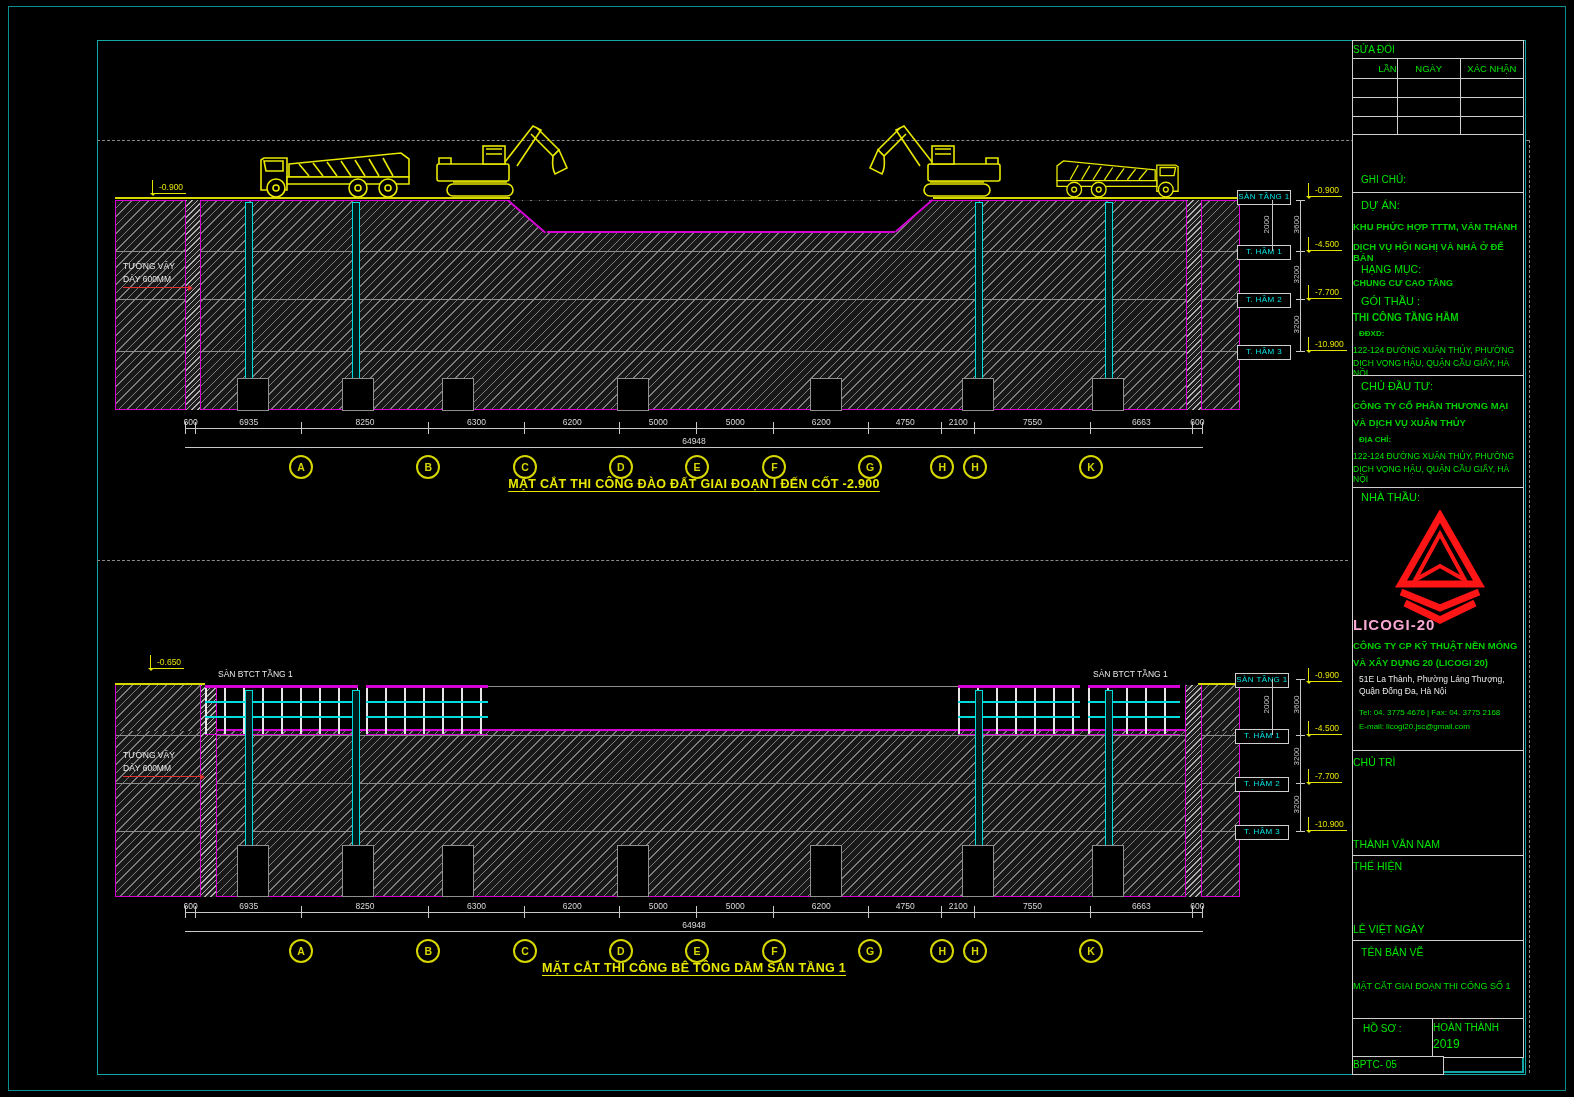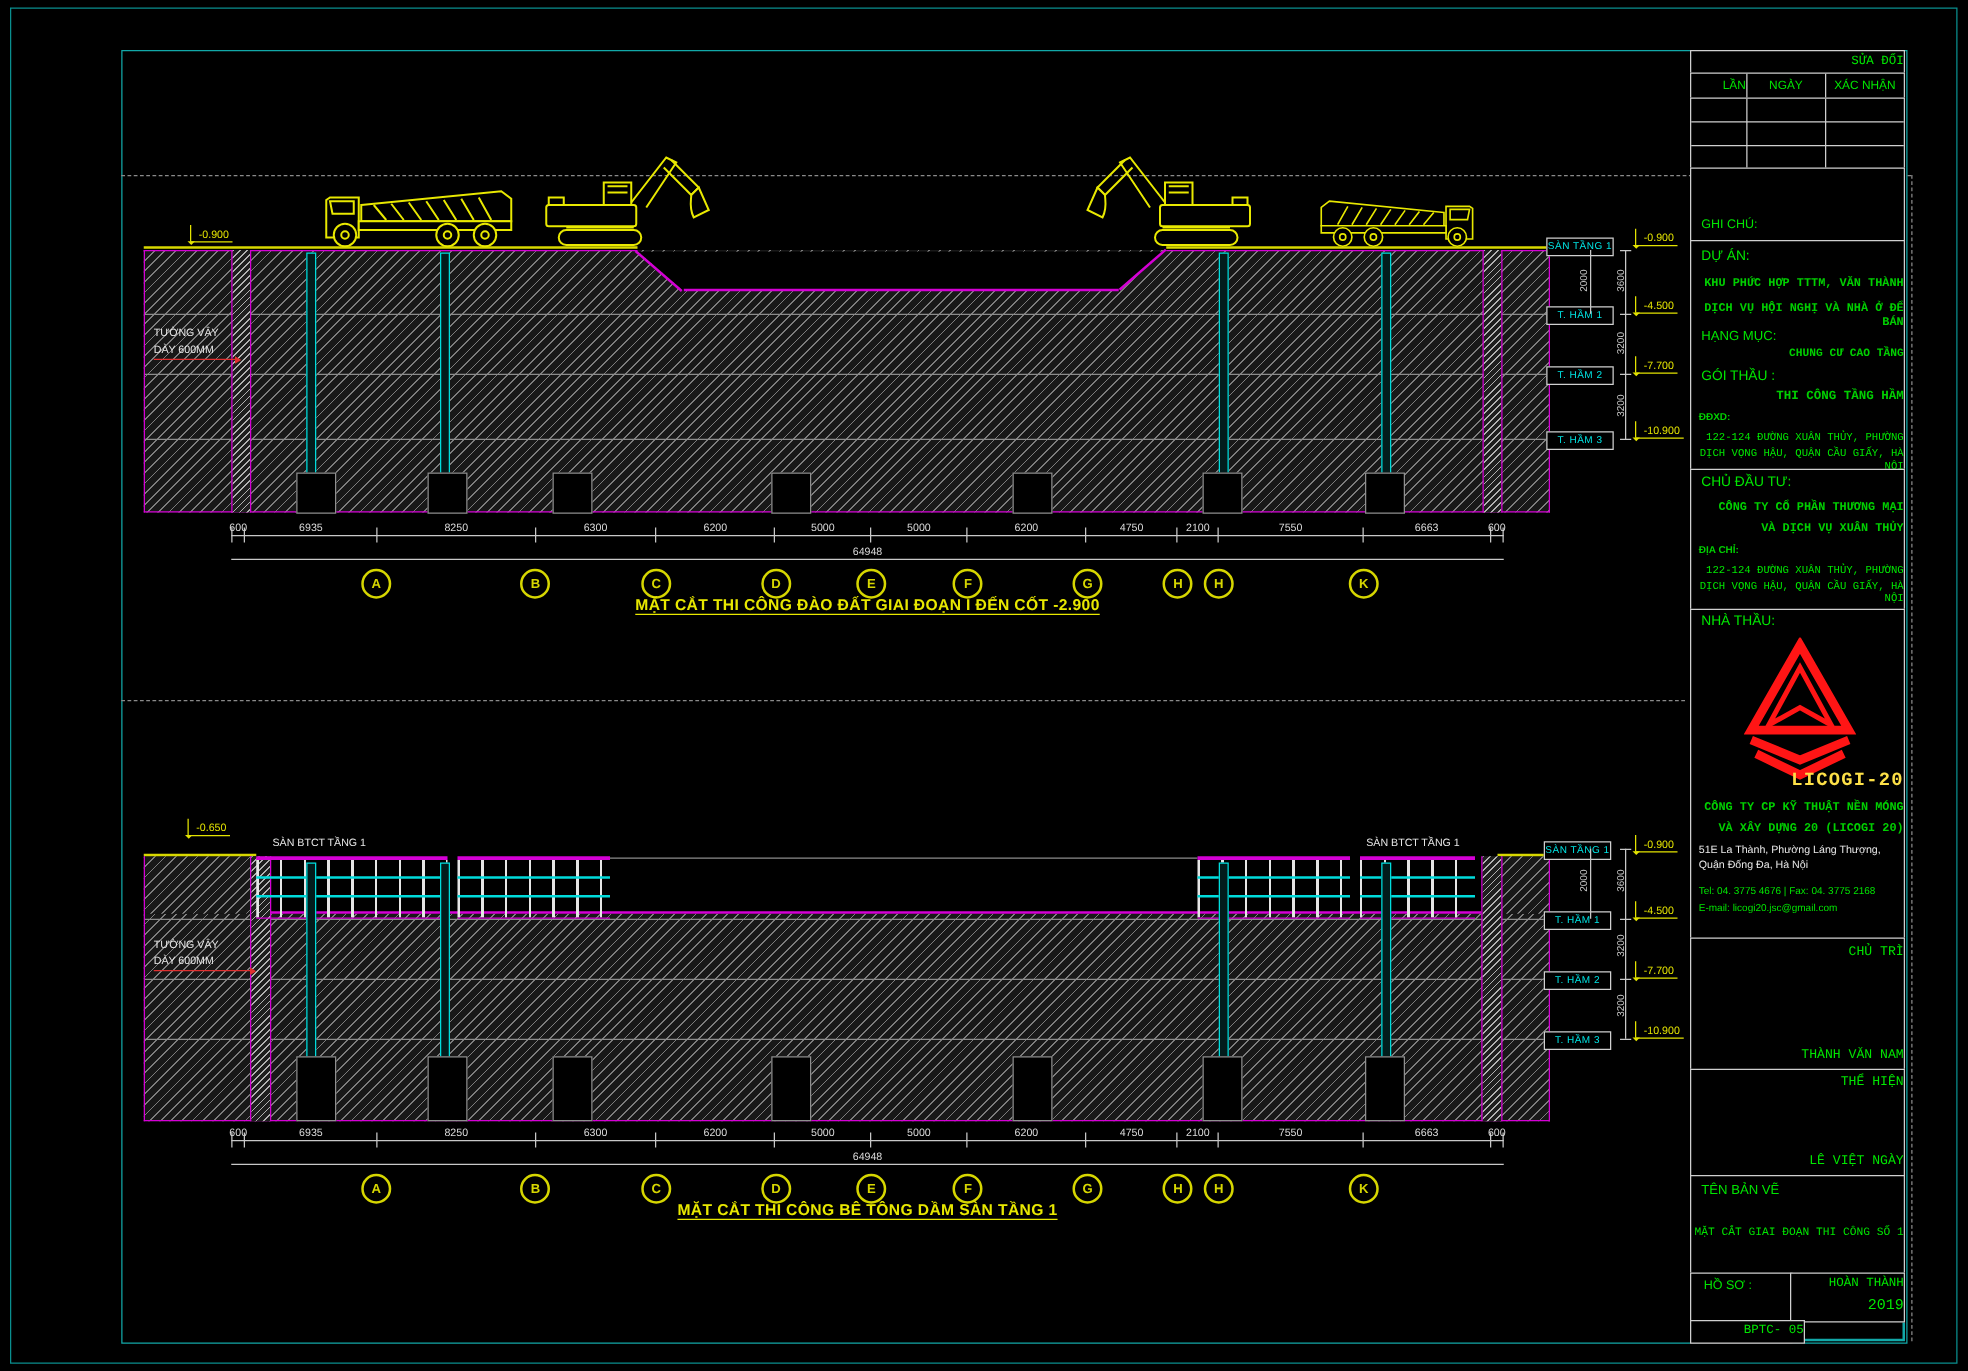--- a/index.html
+++ b/index.html
@@ -39,22 +39,22 @@
   .dtitle{color:#e8e800;font-size:12.5px;font-weight:bold;text-decoration:underline;text-underline-offset:3px;text-align:center;letter-spacing:.3px;}
   .vdim{color:#c8c8c8;font-size:8px;transform:rotate(-90deg);transform-origin:center;white-space:nowrap;}
   .vline{background:#c8c8c8;width:1px;}
   .vtick{background:#c8c8c8;height:1px;width:9px;}
   
   .slab{border-top:3px solid #d400d4;border-bottom:1px solid #d400d4;background:repeating-linear-gradient(90deg,#e6e6e6 0 2px,transparent 2px 19px);}
   .rail{position:absolute;left:0;right:0;height:2px;background:#00dcdc;}
   
   .tbox{position:absolute;border:1px solid #cfcfcf;background:#000;}
   .g{color:#00e600;} .gb{color:#00cf00;font-weight:bold;}
-  .ctr{text-align:right;width:100%;font-family:Liberation Mono, monospace;}
-  .red{color:#fde047;}
+  .ctr{text-align:left;width:100%;}
+  .red{color:#f9a8d4;}
 </style>
 </head>
 <body>
 
 <svg width="0" height="0" style="position:absolute">
   <defs>
     <g id="truck" stroke="#e8e800" stroke-width="1.6" fill="none">
       <path d="M6,14 L9,12 L32,12 L32,44 L6,44 Z" fill="#000"></path>
       <path d="M9,15 L28,15 L28,25 L11,25 Z"></path>
       <path d="M34,18 L146,7 L154,13 L154,31 L34,31 Z" fill="#000"></path>

